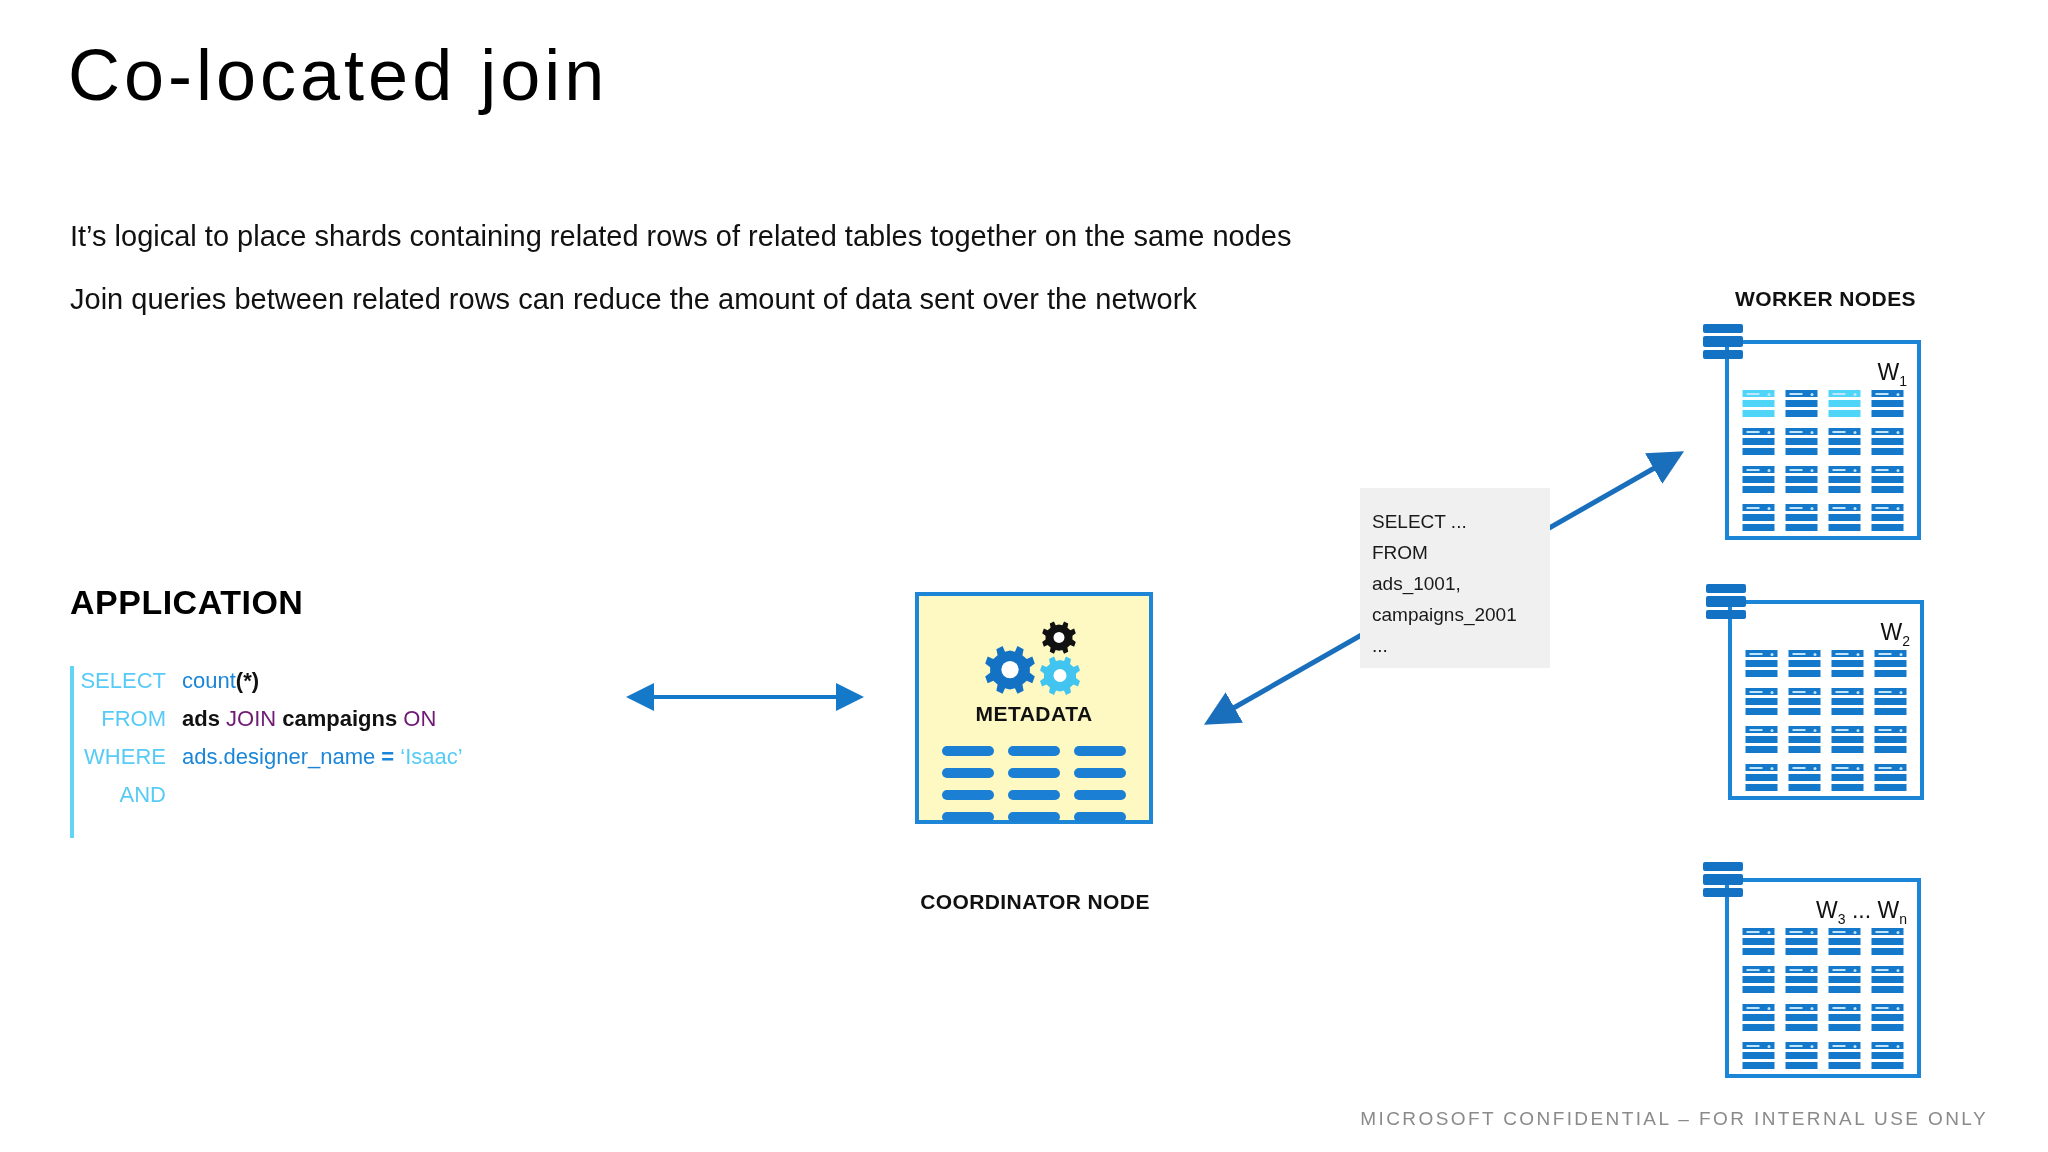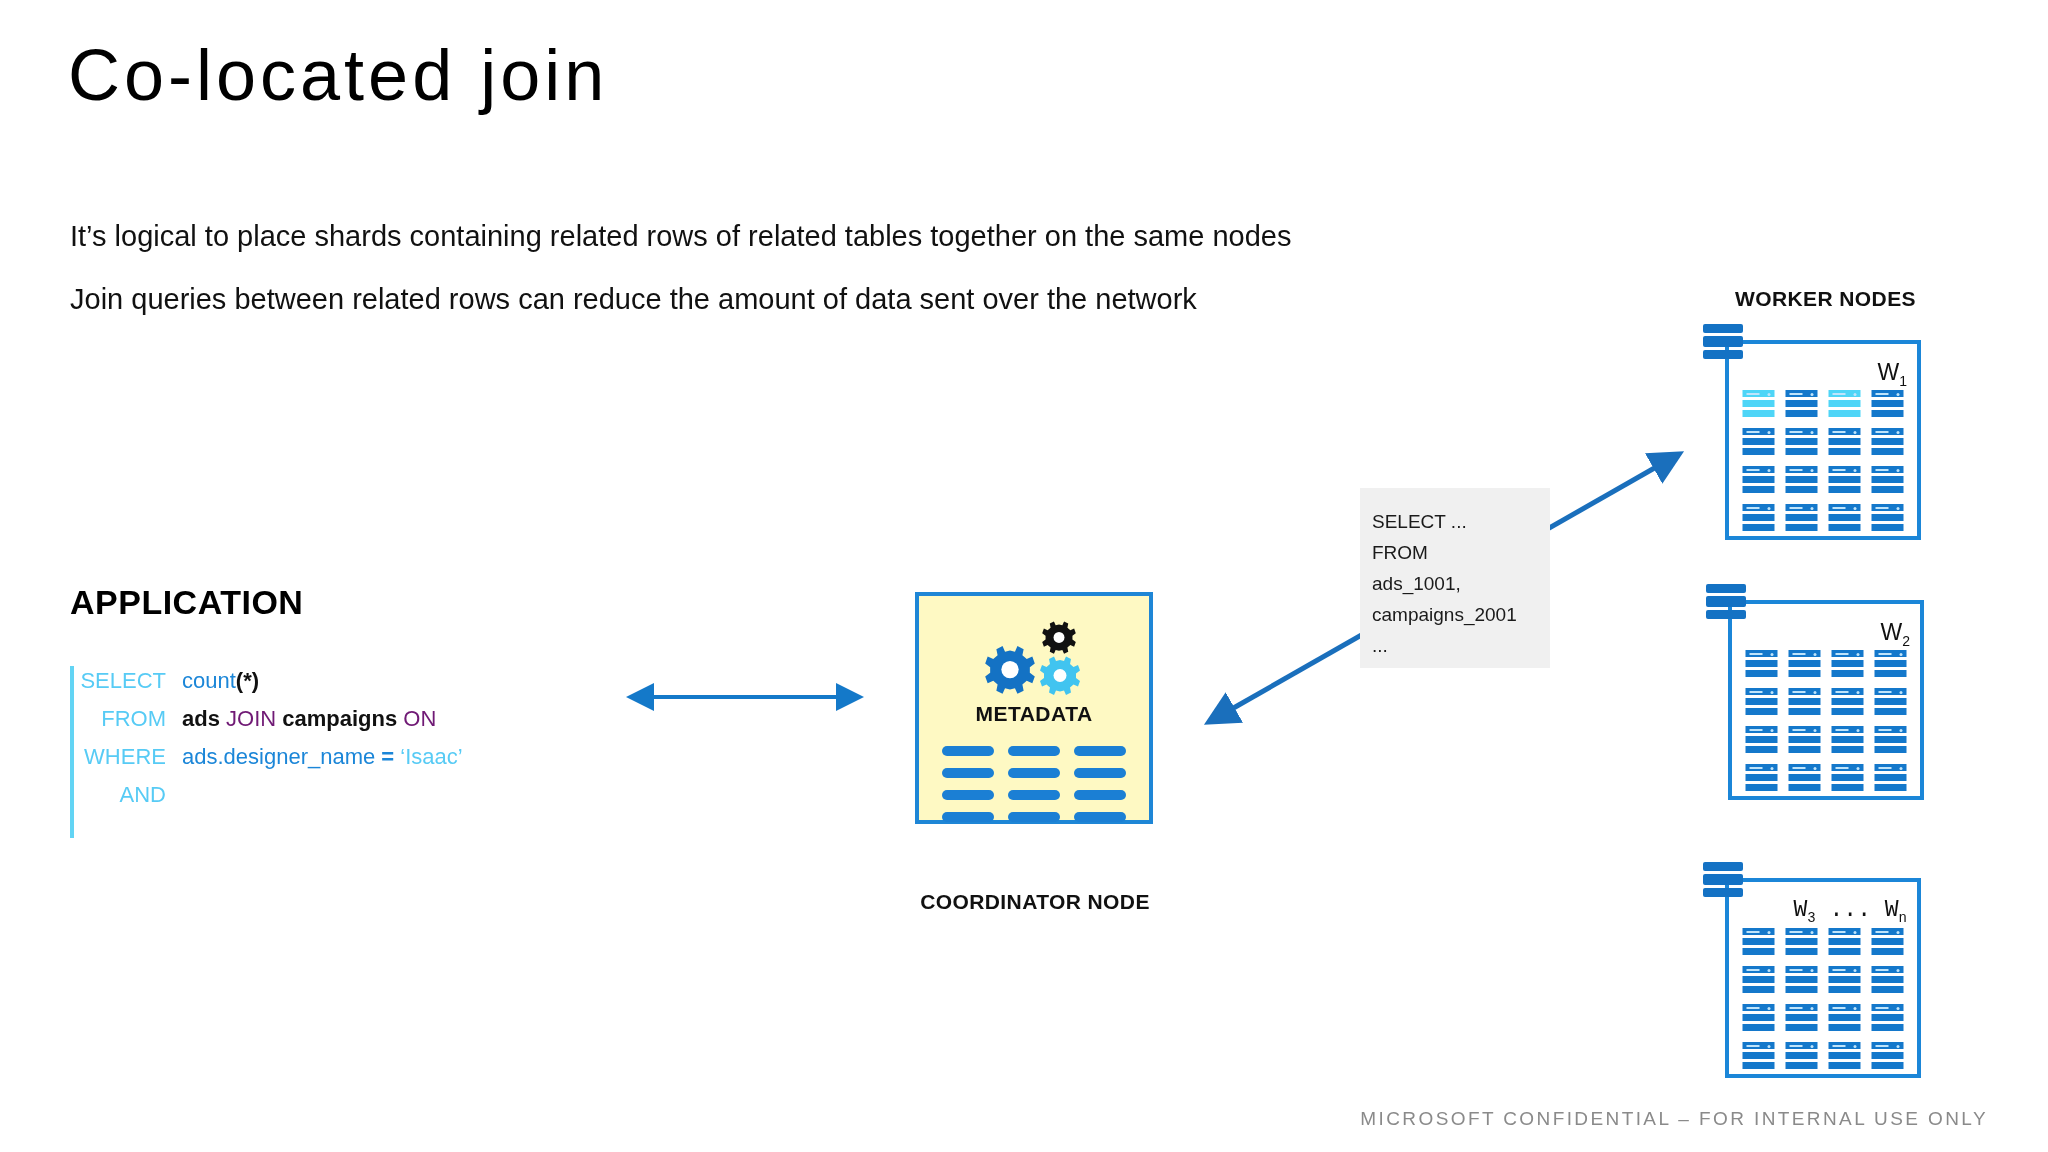--- a/index.html
+++ b/index.html
@@ -90,21 +90,21 @@
   }
 
   
   #worker-nodes-label{
     position:absolute;left:1735px;top:287px;
     font-size:21px;font-weight:700;color:#111;letter-spacing:.4px;
   }
   .worker-node{position:absolute;}
   #worker-1{left:1725px;top:340px;}
   #worker-2{left:1728px;top:600px;text-decoration:underline;}
-  #worker-3{left:1725px;top:878px;font-family:Liberation Mono, monospace;}
+  #worker-3{left:1725px;top:878px;}
   .worker-box{
     width:196px;height:200px;border:4px solid #1B86D8;
     background:#fff;box-sizing:border-box;position:relative;
   }
   .server-badge{
     position:absolute;left:-22px;top:-16px;width:40px;height:34px;
   }
   .sbar{position:absolute;background:#1472C4;border-radius:2px;}
   .worker-label{
     position:absolute;right:10px;top:8px;

